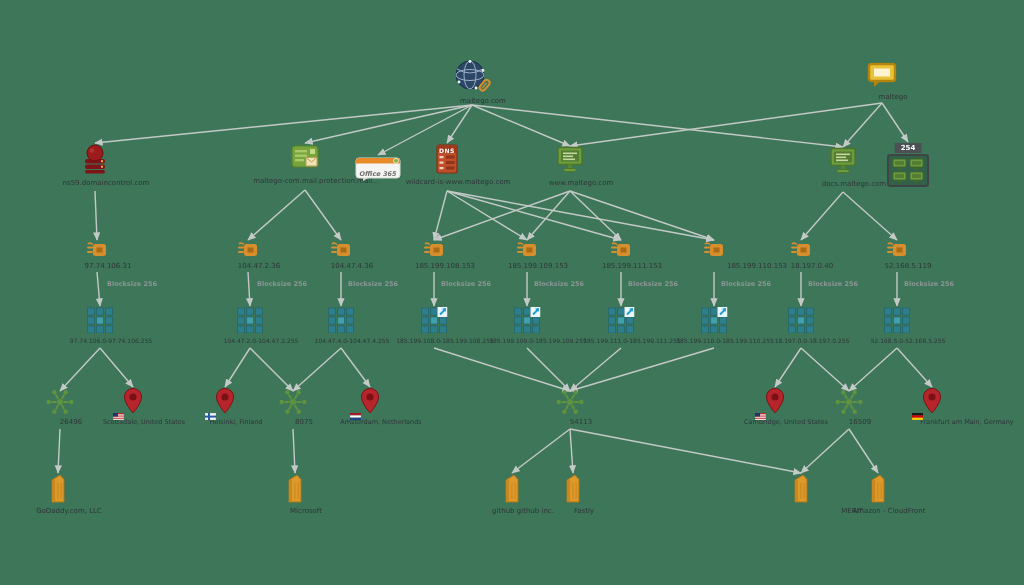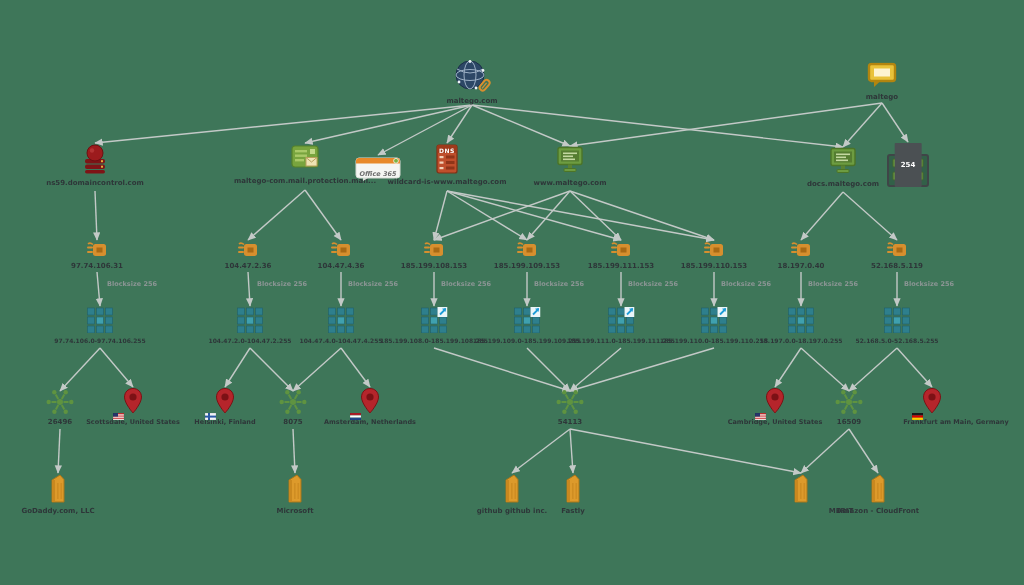--- a/index.html
+++ b/index.html
@@ -7,33 +7,33 @@
     position:relative;
     width:1024px;height:585px;
     background:var(--bg,#3e7659);
     overflow:hidden;
     font-family:"DejaVu Sans","Liberation Sans",sans-serif;
   }
   #edges{position:absolute;left:0;top:0;}
   .node{position:absolute;transform:translate(0,0);}
   .node .ic{position:absolute;transform:translate(-50%,-50%);left:0;top:0;}
   .node .lbl{
-    position:absolute;left:0;white-space:nowrap;transform:translateX(-50%);
-    font-size:7px;font-weight:bold;color:var(--lbl,#2e3639);letter-spacing:0;
+    position:absolute;left:11px;white-space:nowrap;transform:translateX(-50%);
+    font-size:7px;font-weight:normal;color:var(--lbl,#2e3639);letter-spacing:0;
   }
   .node.t-netblock .lbl{font-size:6px;}
   .node.t-location .lbl{font-size:6.5px;}
   .node .in-label{
     position:absolute;left:0;transform:translateX(-50%);white-space:nowrap;
     font-weight:bold;
   }
   .in-label-tech{font-size:6.5px;color:#6d6d6d;}
   .in-label-dns{font-size:6px;color:#ffffff;letter-spacing:0.5px;}
   .in-label-badge{
-    font-size:7px;color:#ffffff;background:#4b5053;padding:18px 6px;border-radius:1px;
+    font-size:7px;color:#ffffff;background:#4b5053;padding:1px 6px;border-radius:1px;
   }
   .node .flag{position:absolute;}
   .edge-lbl{
     position:absolute;white-space:nowrap;
     font-size:6.5px;font-weight:bold;color:var(--elbl,#849090);
   }
 </style>
 </head>
 <body>
 
@@ -273,21 +273,21 @@
         <span class="lbl" style="top: 10px;">185.199.111.153</span>
       </div>
       <div class="node t-ip" style="left: 714px; top: 252px;">
         <span class="ic"><svg width="22" height="17" viewBox="0 0 22 17">
     <rect x="7" y="2.5" width="13" height="12" rx="2.5" fill="#d78f2e"></rect>
     <rect x="10.5" y="6" width="6" height="5" fill="#a96a15"></rect>
     <rect x="1" y="5" width="6" height="2" rx="1" fill="#d78f2e"></rect>
     <rect x="1" y="9.5" width="6" height="2" rx="1" fill="#d78f2e"></rect>
     <path d="M7,3 q-3,-2.5 -5,-0.5" stroke="#d78f2e" stroke-width="1.6" fill="none"></path>
           </svg></span>
-        <span class="lbl" style="top: 10px;">185.199.110.153</span>
+        <span class="lbl" style="top: 10px; margin-left: 32px;">185.199.110.153</span>
       </div>
       <div class="node t-ip" style="left: 801px; top: 252px;">
         <span class="ic"><svg width="22" height="17" viewBox="0 0 22 17">
     <rect x="7" y="2.5" width="13" height="12" rx="2.5" fill="#d78f2e"></rect>
     <rect x="10.5" y="6" width="6" height="5" fill="#a96a15"></rect>
     <rect x="1" y="5" width="6" height="2" rx="1" fill="#d78f2e"></rect>
     <rect x="1" y="9.5" width="6" height="2" rx="1" fill="#d78f2e"></rect>
     <path d="M7,3 q-3,-2.5 -5,-0.5" stroke="#d78f2e" stroke-width="1.6" fill="none"></path>
           </svg></span>
         <span class="lbl" style="top: 10px;">18.197.0.40</span>

